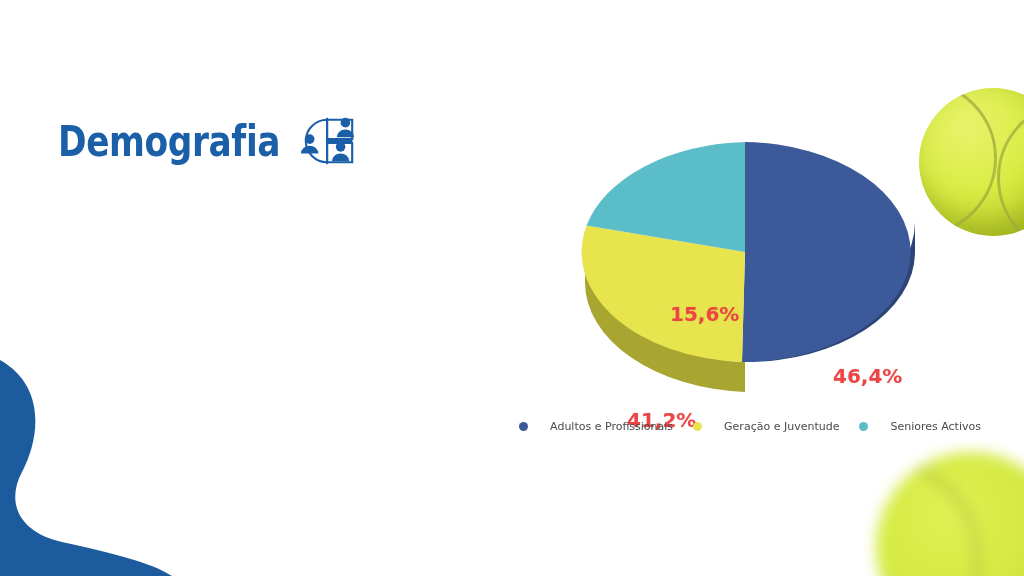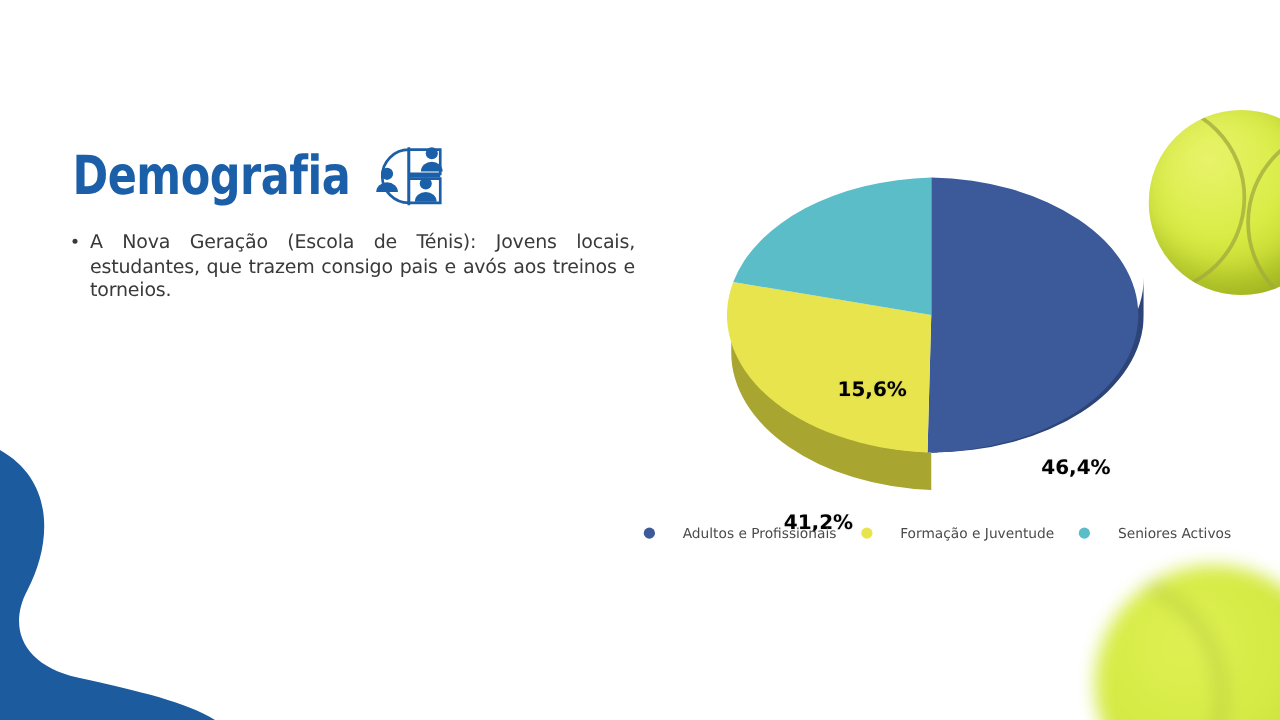--- a/index.html
+++ b/index.html
@@ -66,22 +66,22 @@
   }
   ul.bullets li:before{
     content:"";position:absolute;left:2px;top:7px;
     width:4px;height:4px;border-radius:50%;background:#3a3a3a;
   }
 
   
   .chart-wrap{position:absolute;left:520px;top:132px;width:460px;height:320px;}
   .pie-svg{position:absolute;left:55px;top:0;width:340px;height:268px;}
   .pie-label{
-    position:absolute;color:#000000;font-weight:bold;
-    font-family:"DejaVu Sans", sans-serif;font-size:16px;
+    position:absolute;color:#ef4444;font-weight:bold;
+    font-family:"DejaVu Sans", sans-serif;font-size:20px;
     text-shadow:0 0 2px rgba(0,0,0,.12);
     white-space:nowrap;
   }
   .lbl-blue{left:313px;top:232px;}
   .lbl-yellow{left:107px;top:276px;}
   .lbl-teal{left:150px;top:170px;}
 
   .legend{
     position:absolute;left:0;top:288px;width:460px;
     display:flex;justify-content:center;align-items:center;gap:20px;
@@ -127,21 +127,20 @@
           <path d="M40,26 a9,8 0 0,1 18,0 Z"></path>
           <circle cx="44" cy="36" r="5"></circle>
           <path d="M35,51 a9,8 0 0,1 18,0 Z"></path>
           <circle cx="12" cy="28" r="5"></circle>
           <path d="M3,43 a9,8 0 0,1 18,0 Z"></path>
         </g>
       </svg>
     </div>
 
     <ul class="bullets">
-      <li>A Nova Geração (Escola de Ténis): Jovens locais, estudantes, que trazem consigo pais e avós aos treinos e torneios.</li>
     </ul>
   </div>
 
   <div class="chart-wrap">
 
     <svg class="pie-svg" viewBox="0 0 340 268">
 
       <path d="M10,120 L10,150 A170,110 0 0,0 170,260 L170,230 A170,110 0 0,1 10,120 Z" fill="#A9A531"></path>
 
       <path d="M170,230 A170,110 0 0,0 340,120 L340,90 A170,110 0 0,1 170,200 Z" fill="#2C4477"></path>
@@ -158,21 +157,21 @@
     <div class="pie-label lbl-yellow">41,2%</div>
     <div class="pie-label lbl-teal">15,6%</div>
 
     <div class="legend">
       <div class="legend-item">
         <span class="legend-dot" style="background:#3C5A9A"></span>
         <span class="legend-label">Adultos e Profissionais</span>
       </div>
       <div class="legend-item">
         <span class="legend-dot" style="background:#E8E44E"></span>
-        <span class="legend-label">Formação e Juventude</span>
+        <span class="legend-label">Geração e Juventude</span>
       </div>
       <div class="legend-item">
         <span class="legend-dot" style="background:#5BBDC8"></span>
         <span class="legend-label">Seniores Activos</span>
       </div>
     </div>
   </div>
 
 </div>
 

